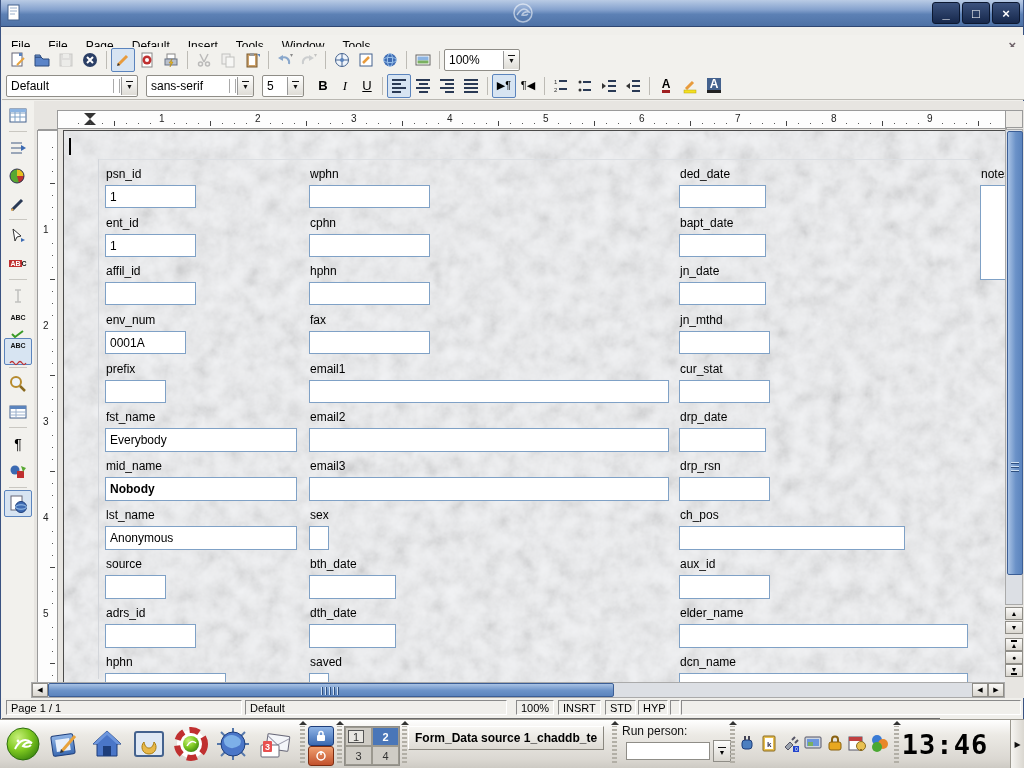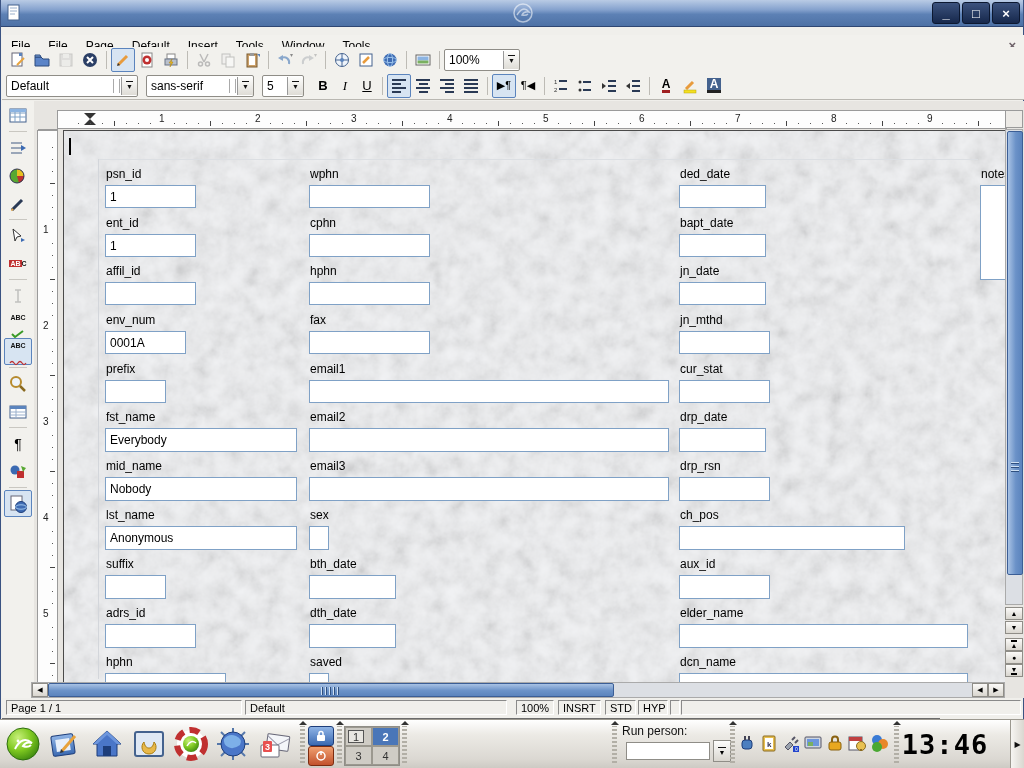--- a/index.html
+++ b/index.html
@@ -653,28 +653,28 @@
             <div class="field" style="left: 41px; top: 231px;">
               <span class="flabel">prefix</span>
               <input class="fbox" type="text" readonly="" value="" style="width: 61px; height: 23px;">
             </div>
             <div class="field" style="left: 41px; top: 279px;">
               <span class="flabel">fst_name</span>
               <input class="fbox" type="text" readonly="" value="Everybody" style="width: 192px; height: 24px;">
             </div>
             <div class="field" style="left: 41px; top: 328px;">
               <span class="flabel">mid_name</span>
-              <input class="fbox" type="text" readonly="" value="Nobody" style="width: 192px; height: 24px;">
+              <input class="fbox" type="text" readonly="" value="Nobody" style="width: 192px; height: 24px; font-weight: bold;">
             </div>
             <div class="field" style="left: 41px; top: 377px;">
               <span class="flabel">lst_name</span>
               <input class="fbox" type="text" readonly="" value="Anonymous" style="width: 192px; height: 24px;">
             </div>
             <div class="field" style="left: 41px; top: 426px;">
-              <span class="flabel">suffix</span>
+              <span class="flabel">source</span>
               <input class="fbox" type="text" readonly="" value="" style="width: 61px; height: 24px;">
             </div>
             <div class="field" style="left: 41px; top: 475px;">
               <span class="flabel">adrs_id</span>
               <input class="fbox" type="text" readonly="" value="" style="width: 91px; height: 24px;">
             </div>
             <div class="field" style="left: 41px; top: 524px;">
               <span class="flabel">hphn</span>
               <input class="fbox" type="text" readonly="" value="" style="width: 121px; height: 23px;">
             </div>
@@ -906,20 +906,23 @@
           <span>2</span>
         </span>
         <span class="pcell">
           <span>3</span>
         </span>
         <span class="pcell">
           <span>4</span>
         </span>
       </div>
     <span class="handle" style="left:402px"></span>
+    <div id="taskbtn">
+      <span>Form_Data source 1_chaddb_te</span>
+    </div>
     <span class="handle" style="left:612px"></span>
     <span id="runlabel">Run person:</span>
     <div id="runcombo">
       <input id="runinput" type="text" style="">
       <span id="rundrop"><i></i>▼</span>
     </div>
     <span class="handle" style="left:730px"></span>
     <span class="tray" style="left:736px">
       <svg width="20" height="20">
           <rect x="5" y="7" width="10" height="9" rx="3" fill="#4c7fc0" stroke="#1d3d7a"></rect>

